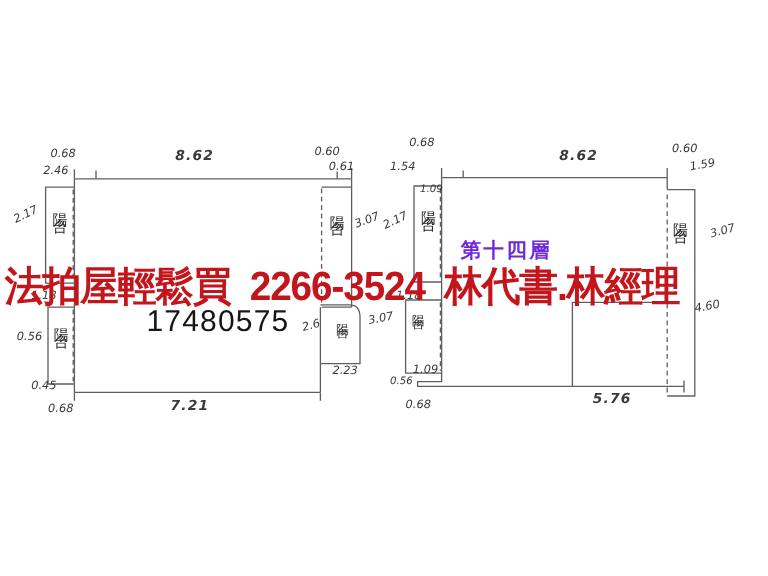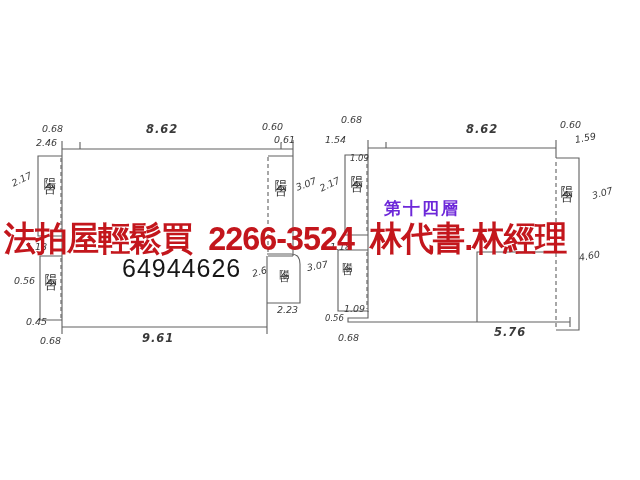--- a/index.html
+++ b/index.html
@@ -92,32 +92,32 @@
   <span class="hw" style="left:42px;top:123px">0.68</span>
   <span class="hw" style="left:36px;top:137px">2.46</span>
   <span class="hw big" style="left:146px;top:122px">8.62</span>
   <span class="hw" style="left:262px;top:121px">0.60</span>
   <span class="hw" style="left:274px;top:134px">0.61</span>
   <span class="hw r25" style="left:12px;top:178px">2.17</span>
   <span class="hw" style="left:26px;top:241px">1.18</span>
   <span class="hw" style="left:14px;top:275px">0.56</span>
   <span class="hw" style="left:26px;top:316px">0.45</span>
   <span class="hw" style="left:40px;top:335px">0.68</span>
-  <span class="hw big" style="left:142px;top:331px">9.61</span>
+  <span class="hw big" style="left:142px;top:331px">7.21</span>
   <span class="hw r20" style="left:296px;top:182px">3.07</span>
   <span class="hw r15" style="left:252px;top:268px">2.6</span>
   <span class="hw r10" style="left:307px;top:262px">3.07</span>
   <span class="hw" style="left:277px;top:304px">2.23</span>
 
   <span class="vtext" style="left:41px;top:168px">陽台</span>
   <span class="vtext" style="left:42px;top:264px">陽台</span>
   <span class="vtext" style="left:272px;top:170px">陽台</span>
   <span class="vtext small" style="left:278px;top:261px">陽台</span>
 
-  <span class="printed" style="left:122px;top:254px">64944626</span>
+  <span class="printed" style="left:122px;top:254px">17480575</span>
 
   <span class="hw" style="left:341px;top:114px">0.68</span>
   <span class="hw" style="left:325px;top:134px">1.54</span>
   <span class="hw big" style="left:466px;top:122px">8.62</span>
   <span class="hw" style="left:560px;top:119px">0.60</span>
   <span class="hw r10" style="left:575px;top:134px">1.59</span>
   <span class="hw r25" style="left:320px;top:183px">2.17</span>
   <span class="hw" style="left:350px;top:153px;font-size:8.5px">1.09</span>
   <span class="hw" style="left:330px;top:241px">1.18</span>
   <span class="hw" style="left:344px;top:303px">1.09</span>

